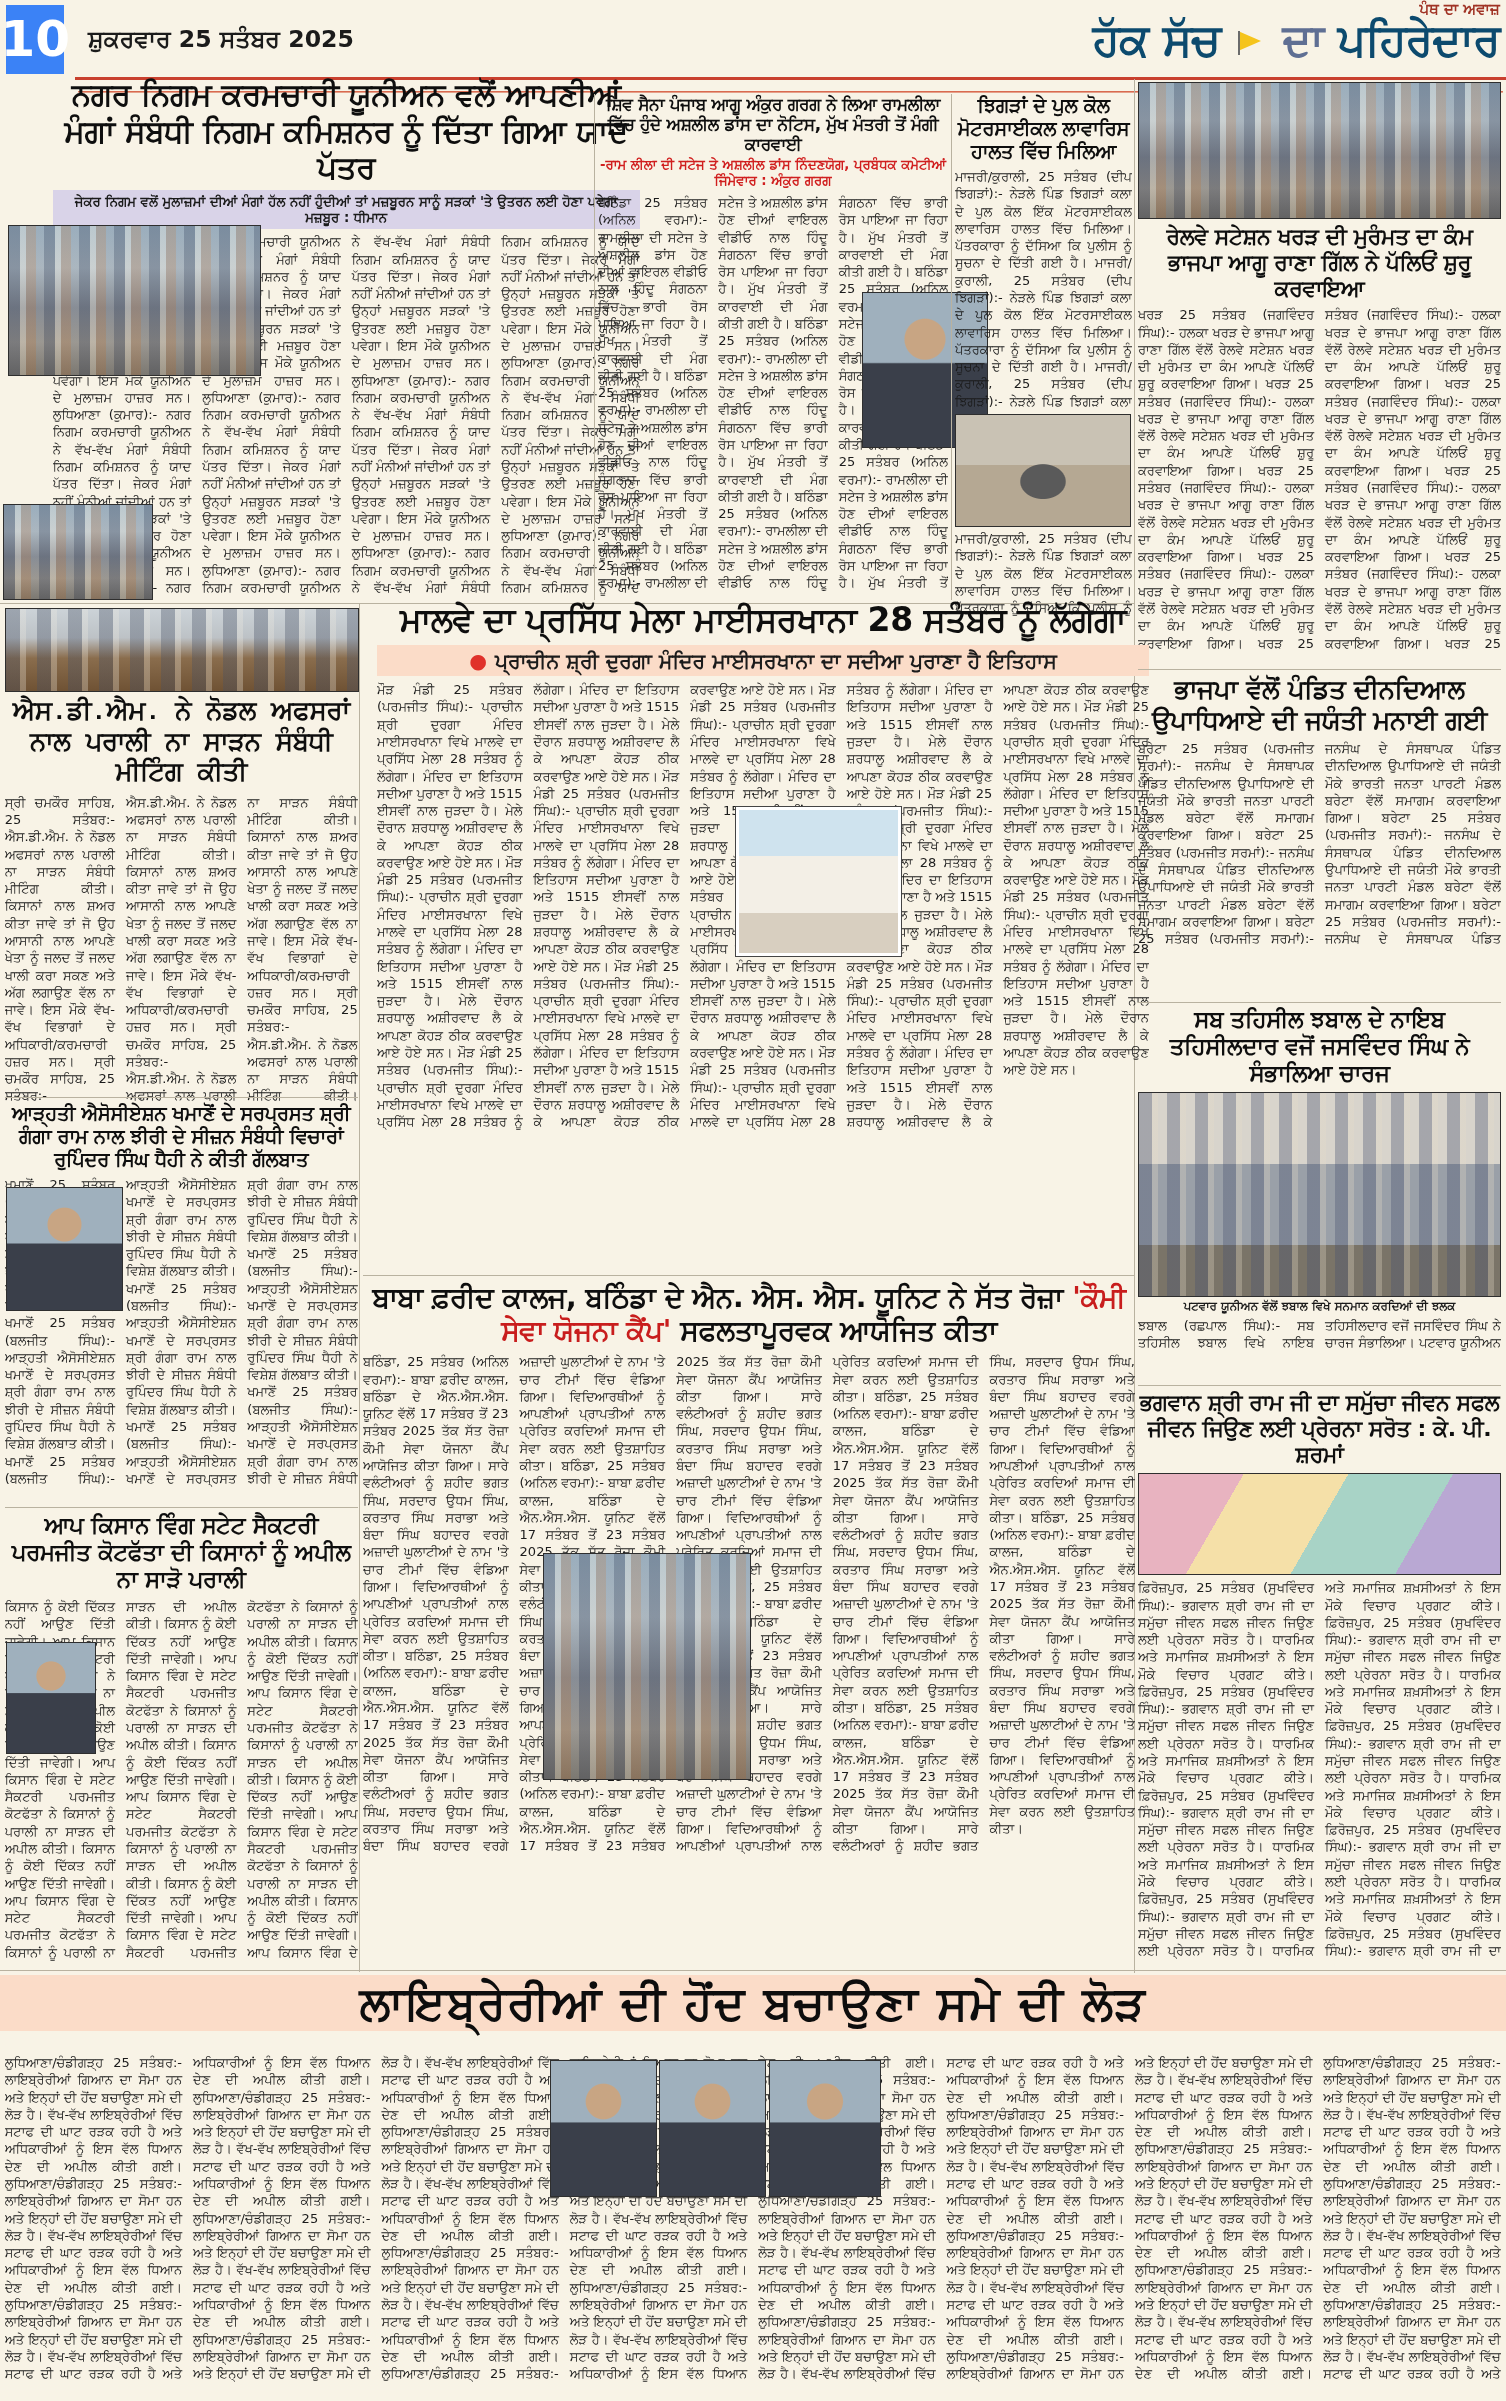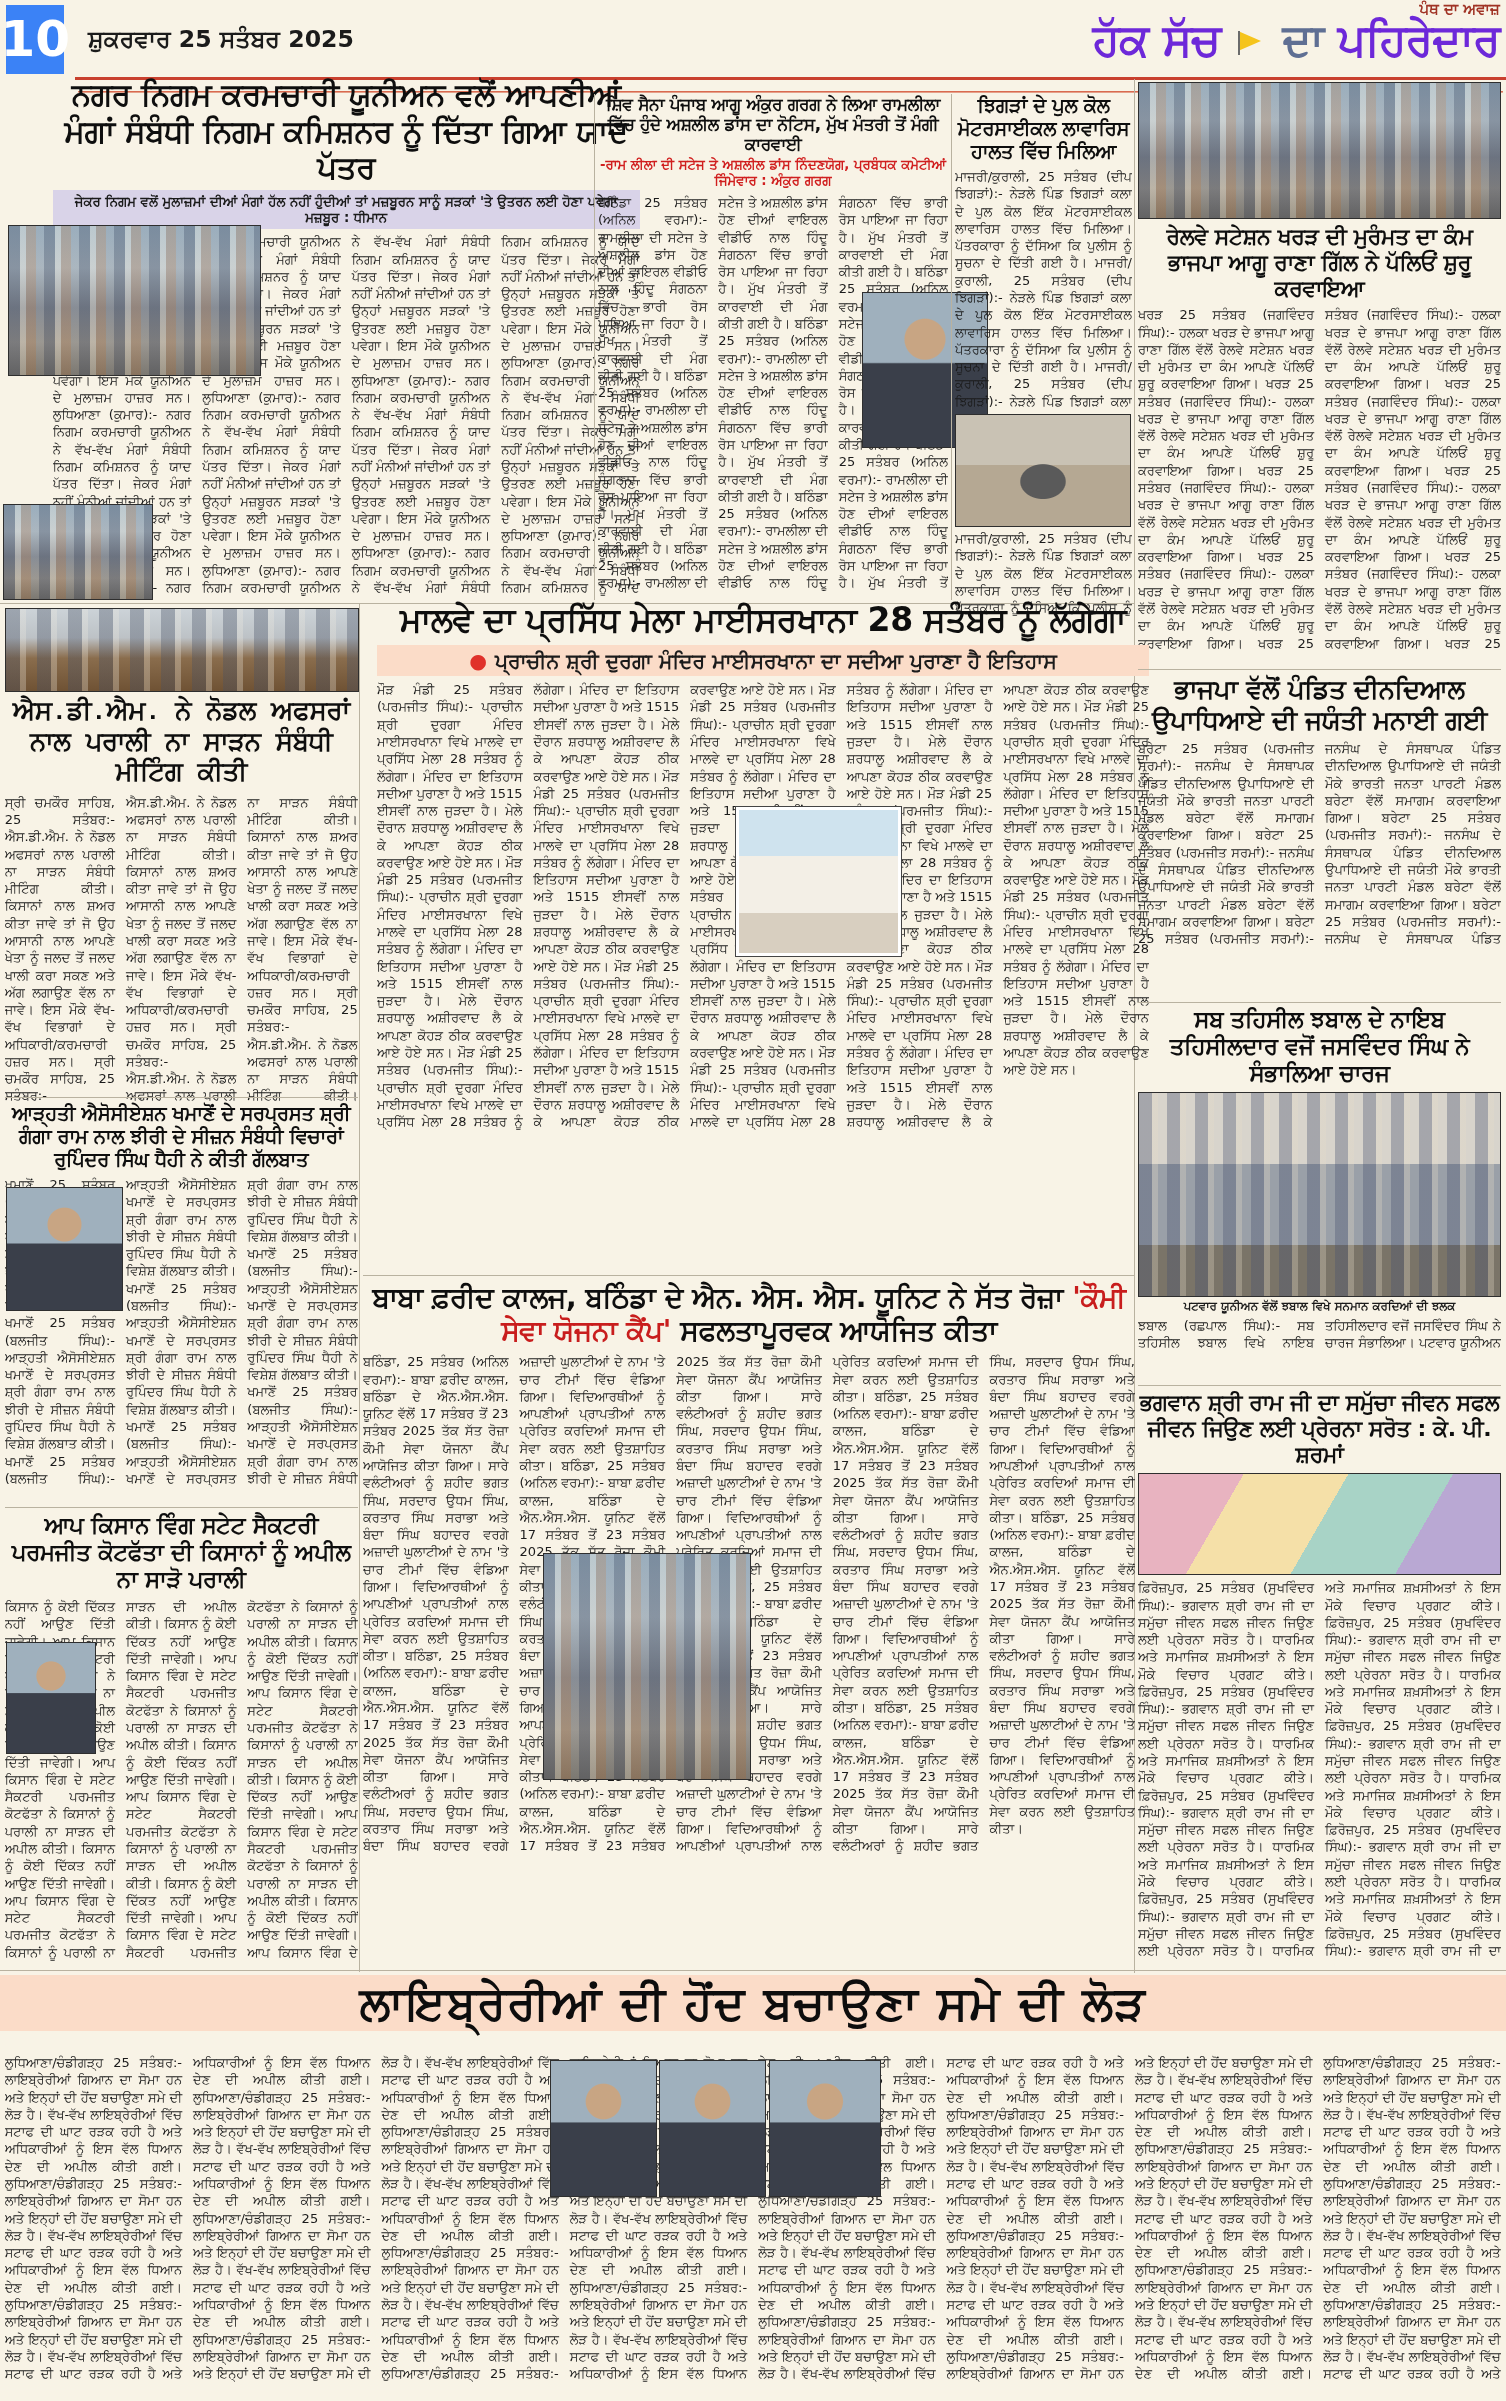--- a/index.html
+++ b/index.html
@@ -6,21 +6,21 @@
   .page{position:relative;width:1506px;height:2401px;background:#f8f3e6;
         font-family:"DejaVu Sans",sans-serif;color:#1b1b1b;overflow:hidden;}
   .abs{position:absolute;}
   
   .pagenum{background:#3b82f6;color:#fff;font-size:50px;font-weight:800;
            display:flex;align-items:center;justify-content:center;}
   .date{font-size:23.6px;font-weight:700;}
   .masthead{text-align:right;line-height:1;}
   .mast-tagline{font-size:15px;color:#a03325;font-weight:700;margin-bottom:1.6px;}
   .mast-title{font-size:44px;font-weight:900;letter-spacing:-0.8px;}
-  .mt-red{color:#6d28d9;} .mt-blue{color:#5f6f93;}
+  .mt-red{color:#0c4a6e;} .mt-blue{color:#5f6f93;}
   .flag{display:inline-block;width:27px;height:23.6px;vertical-align:middle;position:relative;margin:0 3.1px;}
   .flag:before{content:"";position:absolute;left:0;top:0;width:0;height:0;
     border-left:23.6px solid #f5c41c;border-top:10.2px solid transparent;border-bottom:10.2px solid transparent;}
   .flag:after{content:"";position:absolute;left:0;top:0;width:2.4px;height:23.6px;background:#6b6b6b;}
   .rules{border-top:3.1px solid #c9402e;box-shadow:0 4.7px 0 -3.1px #d96a4f,0 9.4px 0 -7.9px #d96a4f;height:11px;}
   
   .hl{font-weight:800;color:#0e0e0e;text-align:center;line-height:1.18;letter-spacing:-0.4px;}
   .sub-lav{background:#d9d3e8;font-size:13.3px;font-weight:700;text-align:center;padding:3.1px 4.7px;margin-top:4.7px;}
   .sub-red{color:#d01f1f;font-size:13.3px;font-weight:700;text-align:center;padding:2.4px 1.6px;}
   .sub-peach{background:#fbdcc8;font-size:20.4px;font-weight:800;text-align:center;padding:3.9px 3.1px;}

